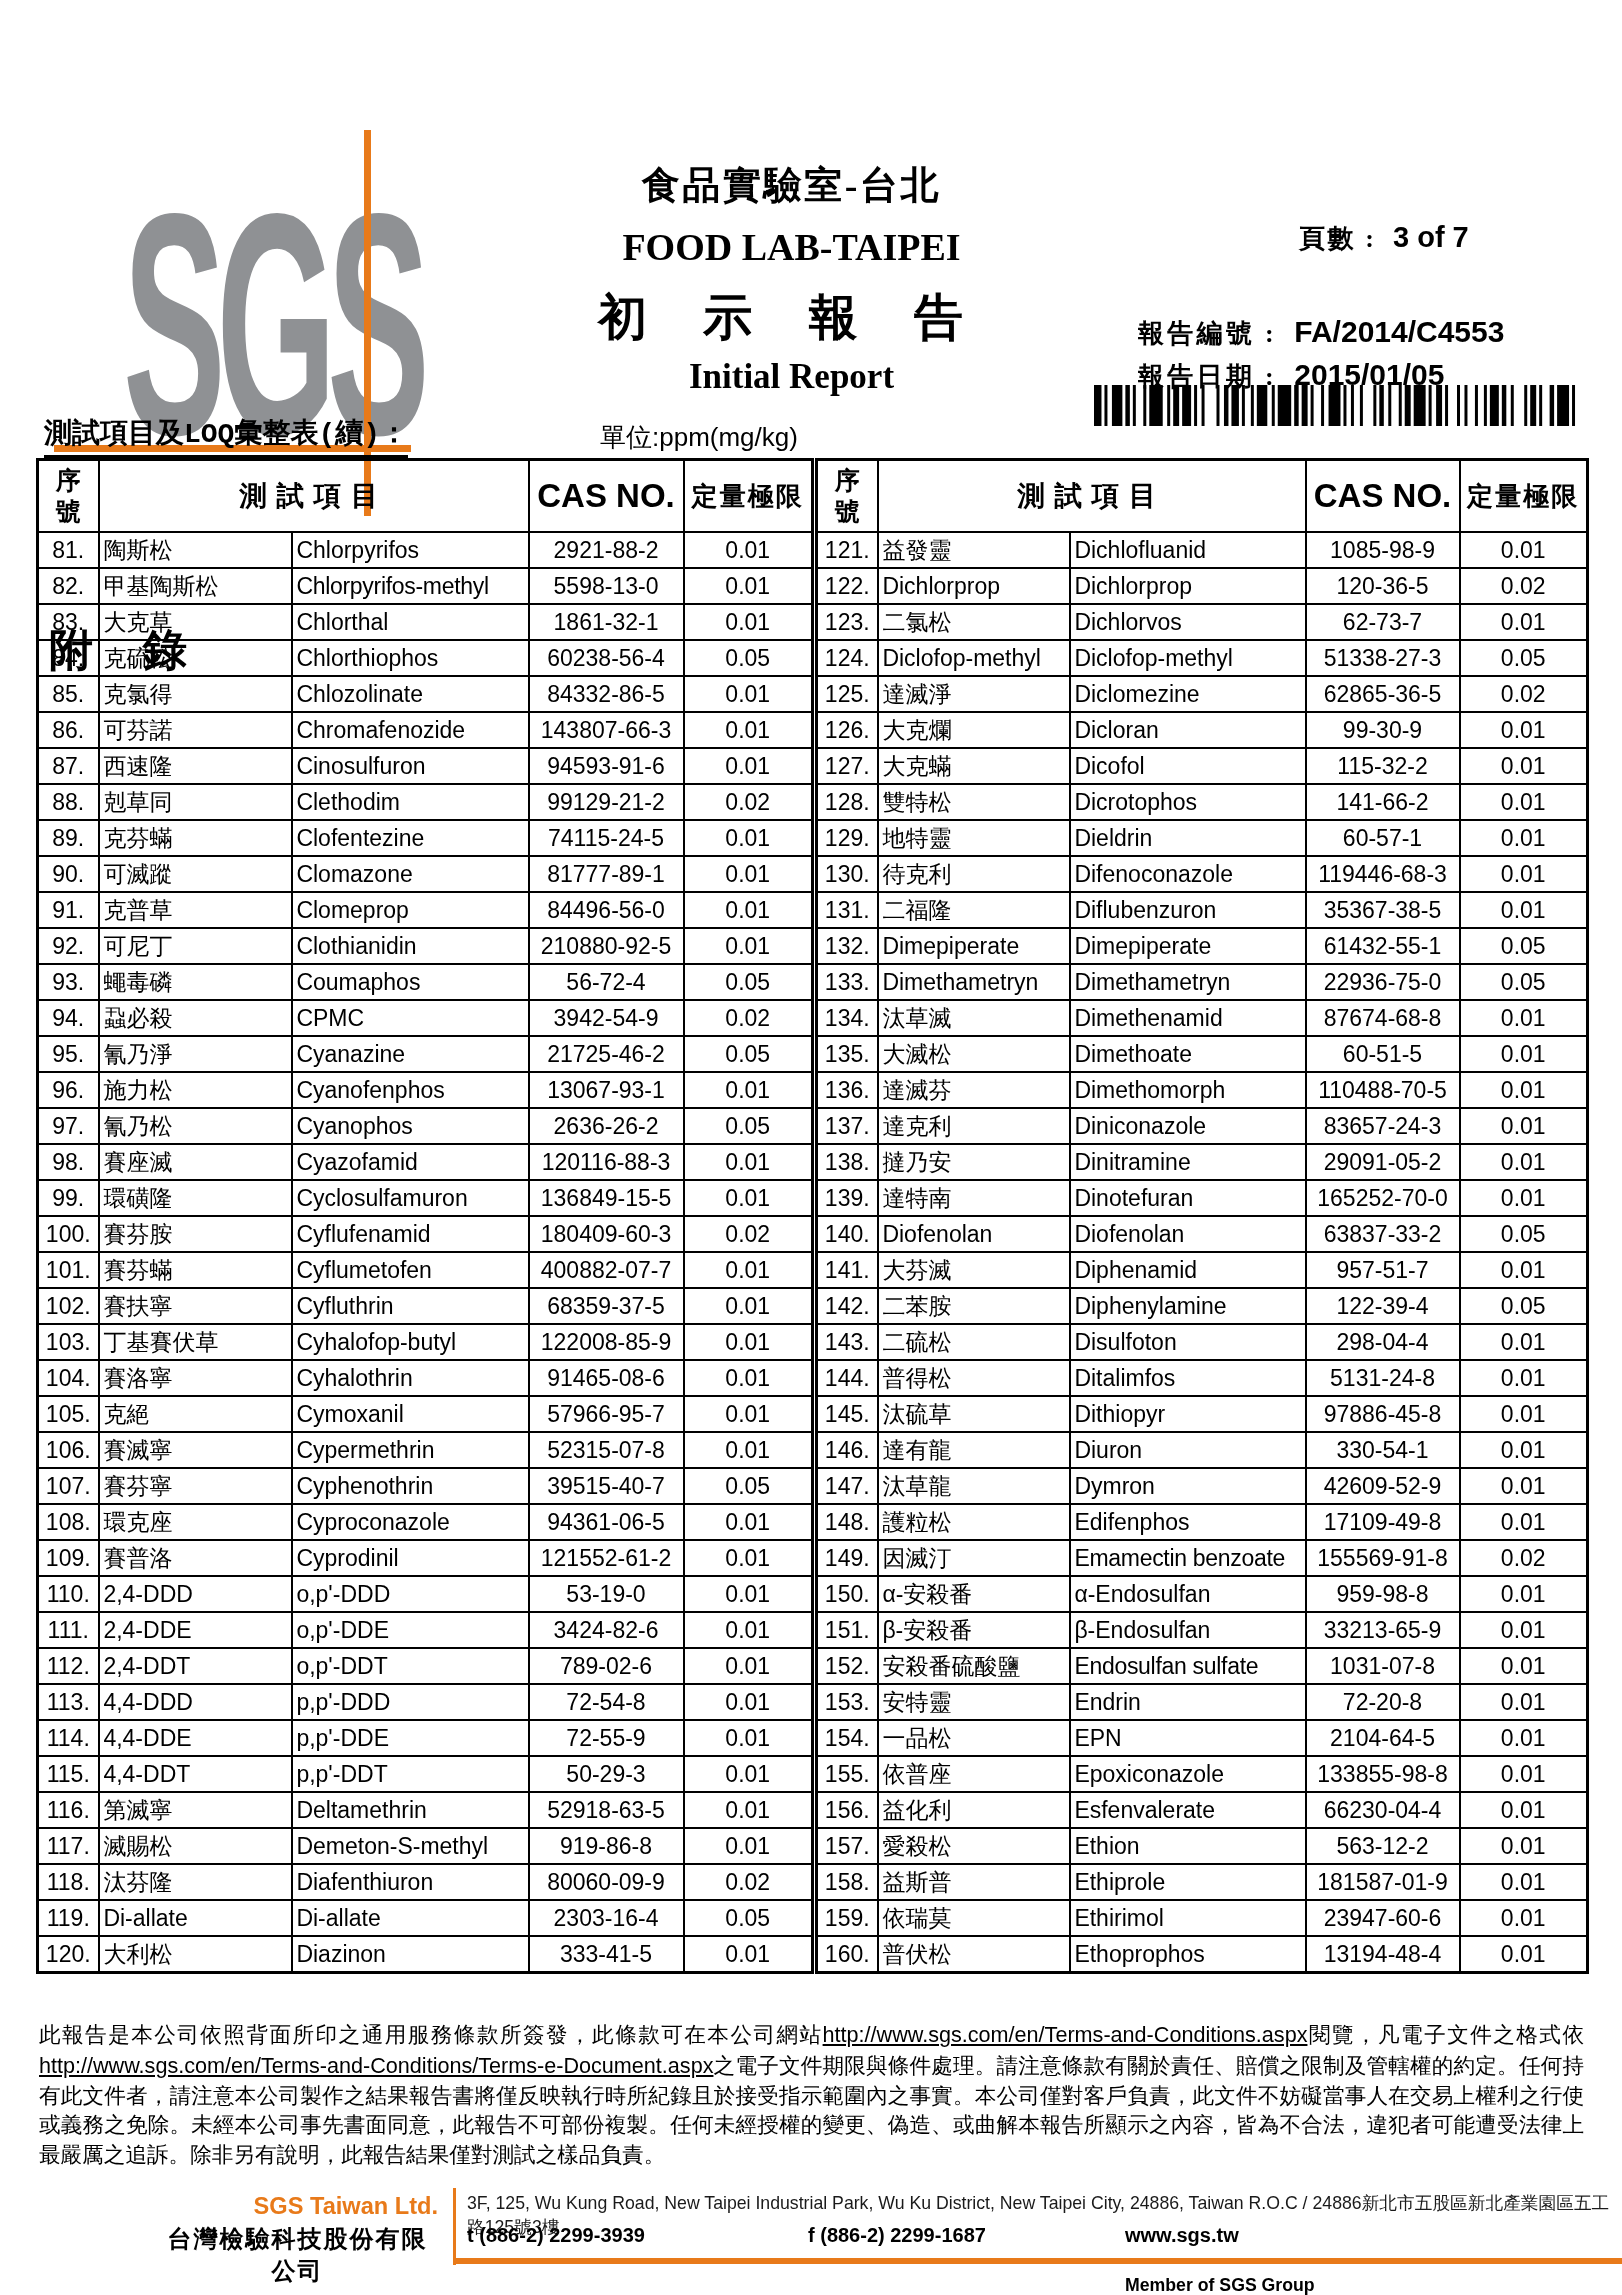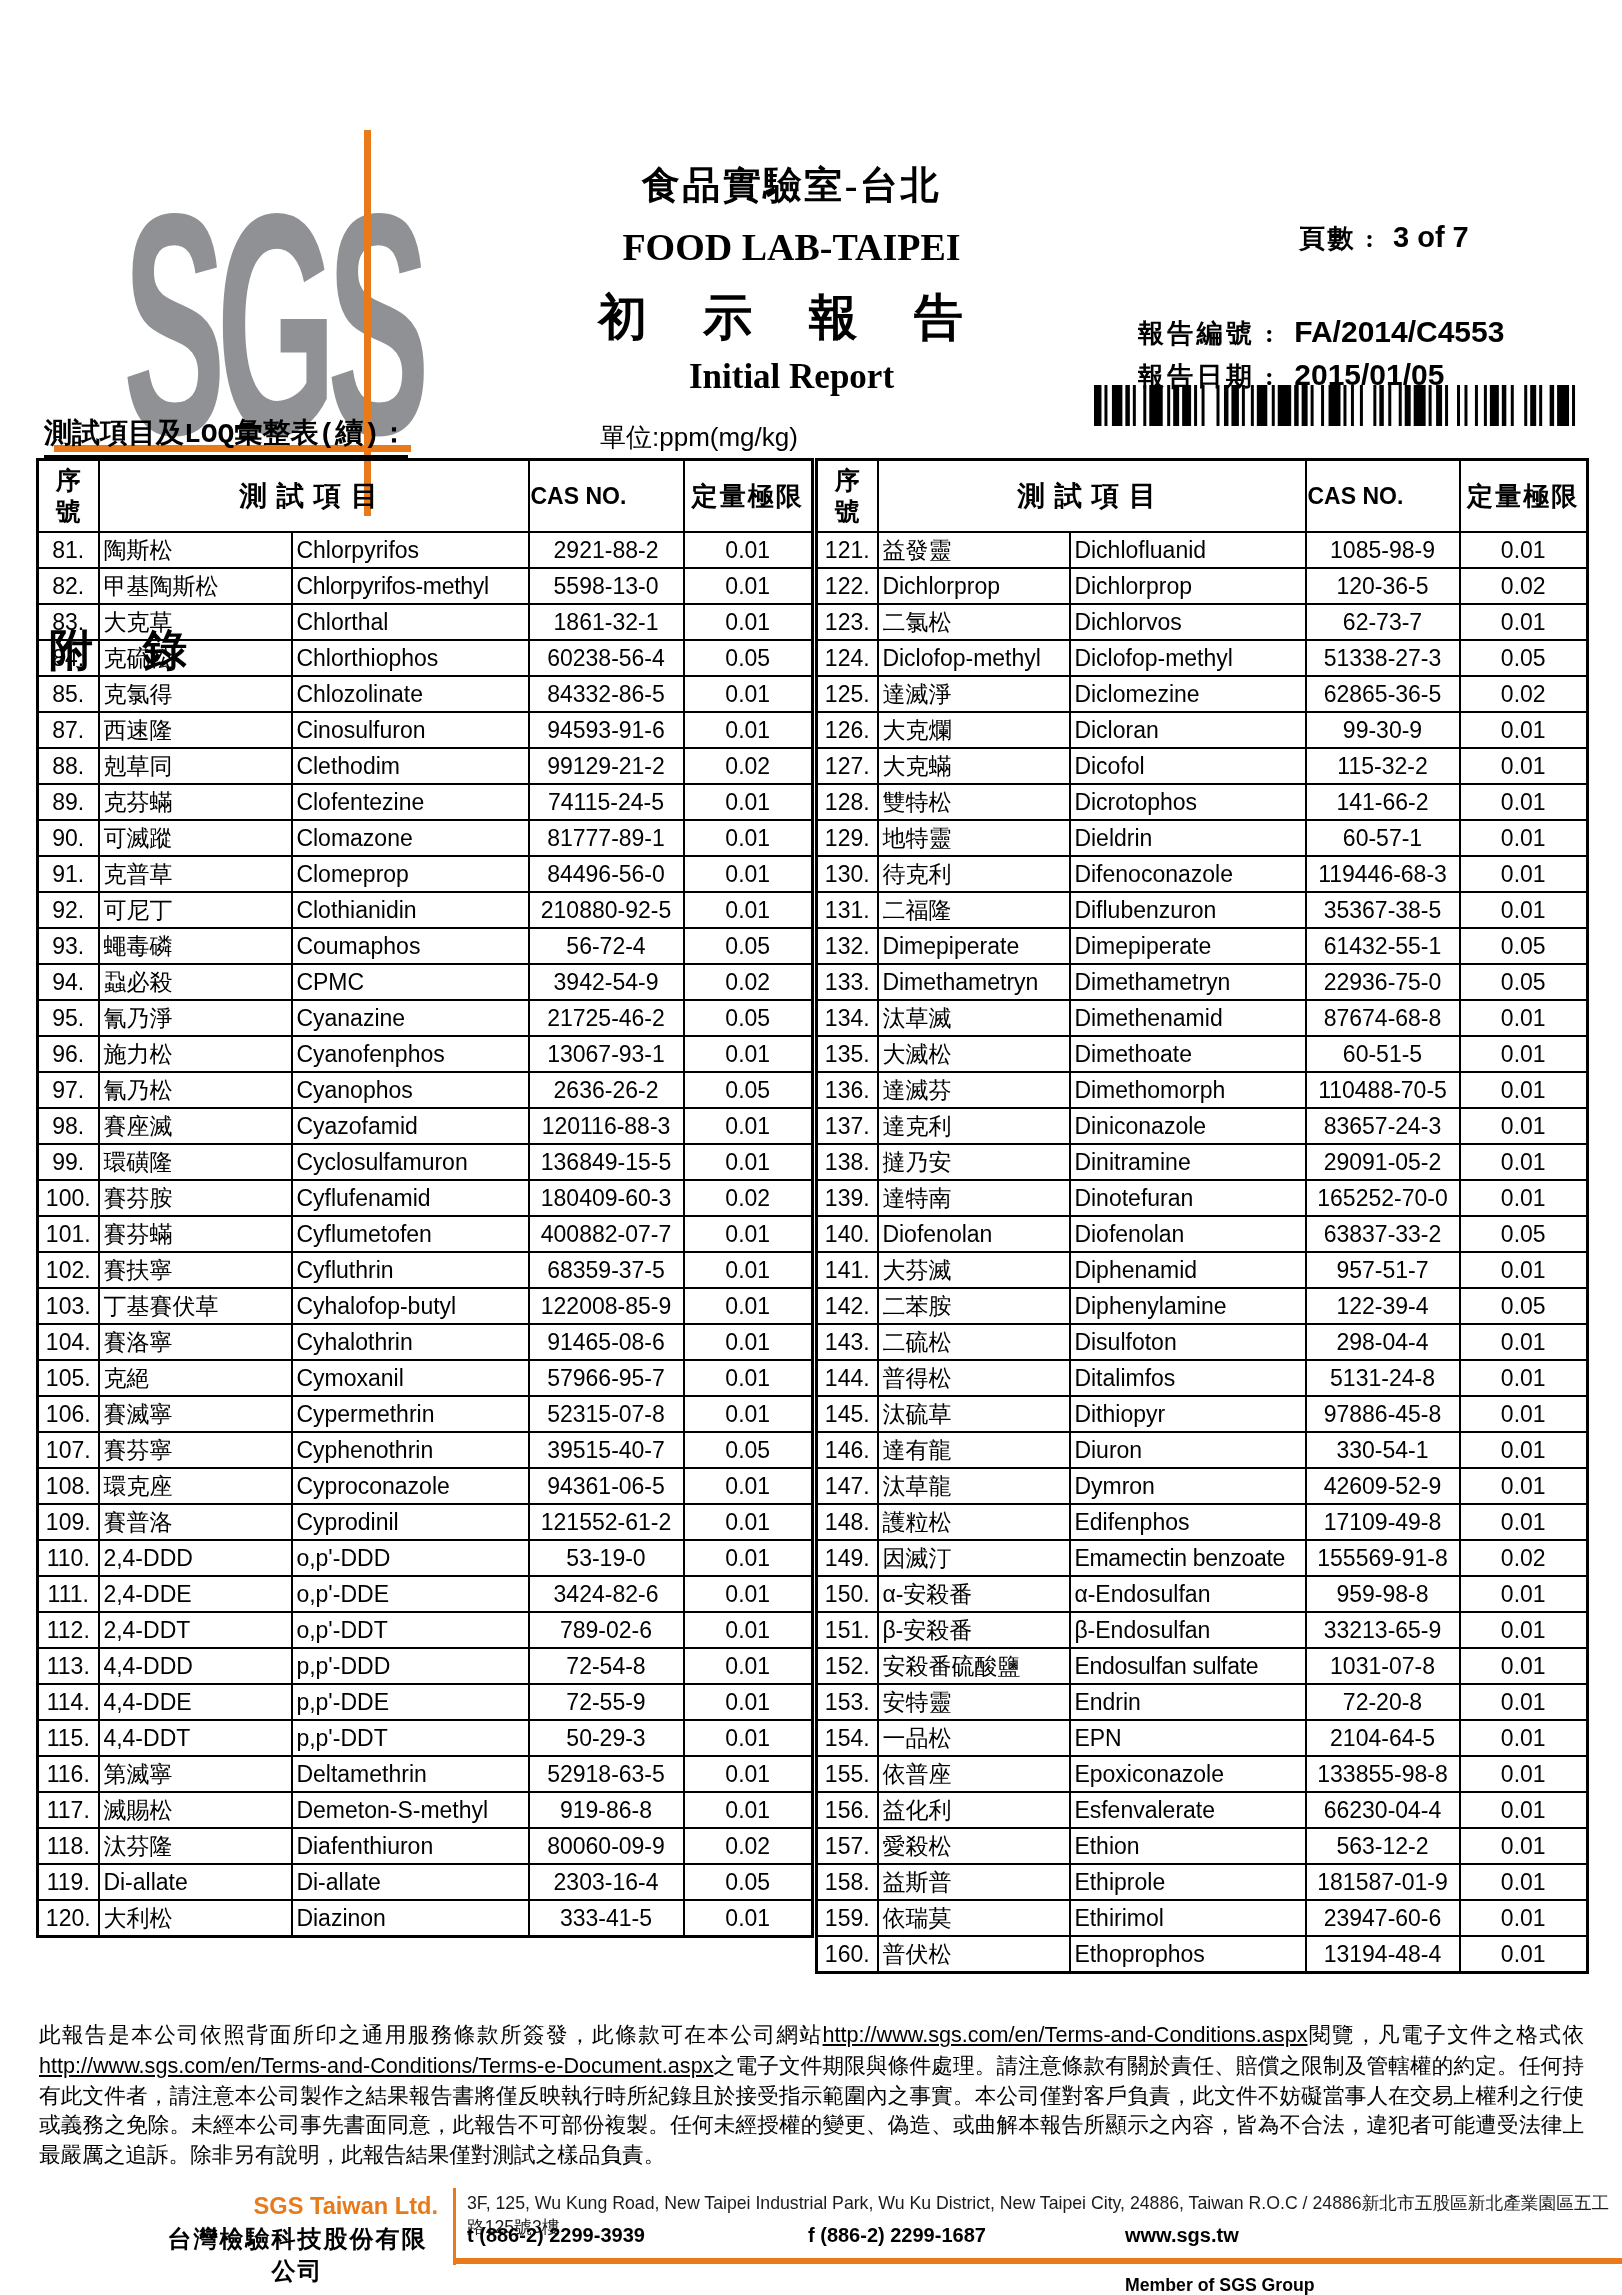--- a/index.html
+++ b/index.html
@@ -41,21 +41,21 @@
 
   
   table.loq{position:absolute;top:458px;border-collapse:collapse;table-layout:fixed;
             border:3.9px solid #000;}
   table.loq.left{left:36px;width:775px;}
   table.loq.right{left:815px;width:772px;}
   table.loq th,table.loq td{border:2.6px solid #000;overflow:hidden;white-space:nowrap;}
   table.loq thead th{height:68px;font-family:"Liberation Serif",serif;font-weight:bold;}
   .th-no div{font-size:25px;line-height:1.25;text-align:center;}
   .th-item{font-size:27.5px;letter-spacing:0.35em;text-align:center;}
-  .th-cas{font-family:"Liberation Sans",sans-serif !important;font-size:23px;text-align:left;}
+  .th-cas{font-family:"Liberation Sans",sans-serif !important;font-size:33px;text-align:center;}
   .th-loq{font-size:26px;letter-spacing:0.08em;text-align:center;}
   table.loq td{height:34px;font-size:23px;padding:0 3.9px;}
   td.c-no{text-align:center;padding:0 1.3px;}
   td.c-zh{text-align:left;padding-left:6.5px;}
   td.c-en{text-align:left;padding-left:5.2px;}
   td.c-cas{text-align:center;}
   td.c-loq{text-align:center;}
   td.tight{font-size:18.3px;letter-spacing:-0.3px;}
 
   
@@ -212,20 +212,27 @@
           <td class="c-loq">0.05</td>
         </tr>
         <tr>
           <td class="c-no">85.</td>
           <td class="c-zh">克氯得</td>
           <td class="c-en">Chlozolinate</td>
           <td class="c-cas">84332-86-5</td>
           <td class="c-loq">0.01</td>
         </tr>
         <tr>
+          <td class="c-no">86.</td>
+          <td class="c-zh">可芬諾</td>
+          <td class="c-en">Chromafenozide</td>
+          <td class="c-cas">143807-66-3</td>
+          <td class="c-loq">0.01</td>
+        </tr>
+        <tr>
           <td class="c-no">87.</td>
           <td class="c-zh">西速隆</td>
           <td class="c-en">Cinosulfuron</td>
           <td class="c-cas">94593-91-6</td>
           <td class="c-loq">0.01</td>
         </tr>
         <tr>
           <td class="c-no">88.</td>
           <td class="c-zh">剋草同</td>
           <td class="c-en">Clethodim</td>

